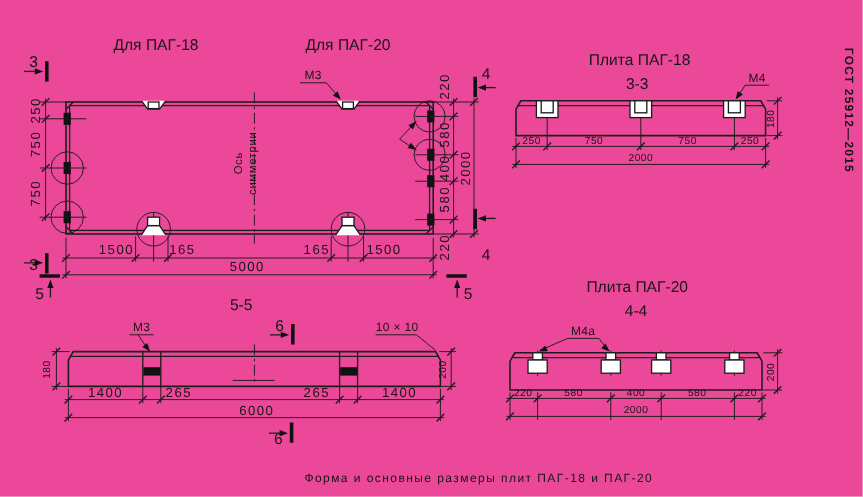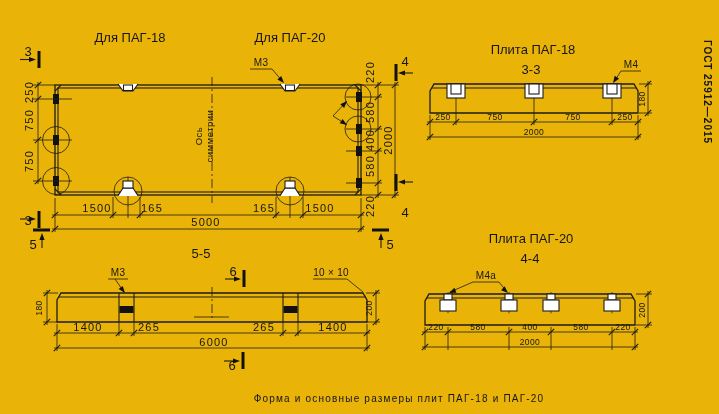--- a/index.html
+++ b/index.html
@@ -1,16 +1,16 @@
 <!DOCTYPE html>
 <html><head>
 <meta charset="utf-8">
 <style>
   html,body{margin:0;padding:0;background:#fff;}
-  .stage{width:719px;height:414px;position:relative;background:#eab308;overflow:hidden;}
+  .stage{width:719px;height:414px;position:relative;background:#ec4899;overflow:hidden;}
   svg text{font-family:"Liberation Sans","DejaVu Sans",sans-serif;fill:#161616;text-anchor:middle;}
   .ln{stroke:#1c1c1c;stroke-width:1.3;fill:none;}
   .ln2{stroke:#1c1c1c;stroke-width:1.1;fill:none;}
   .thin{stroke:#1c1c1c;stroke-width:0.8;fill:none;}
   .dim{stroke:#1c1c1c;stroke-width:0.8;fill:none;}
   .tick{stroke:#1c1c1c;stroke-width:1.1;}
   .bar{stroke:#111;stroke-width:3;}
   .blk{fill:#111;stroke:none;}
   .wht{fill:#fff;stroke:none;}
   .box{fill:#fff;stroke:#1c1c1c;stroke-width:1.1;}

